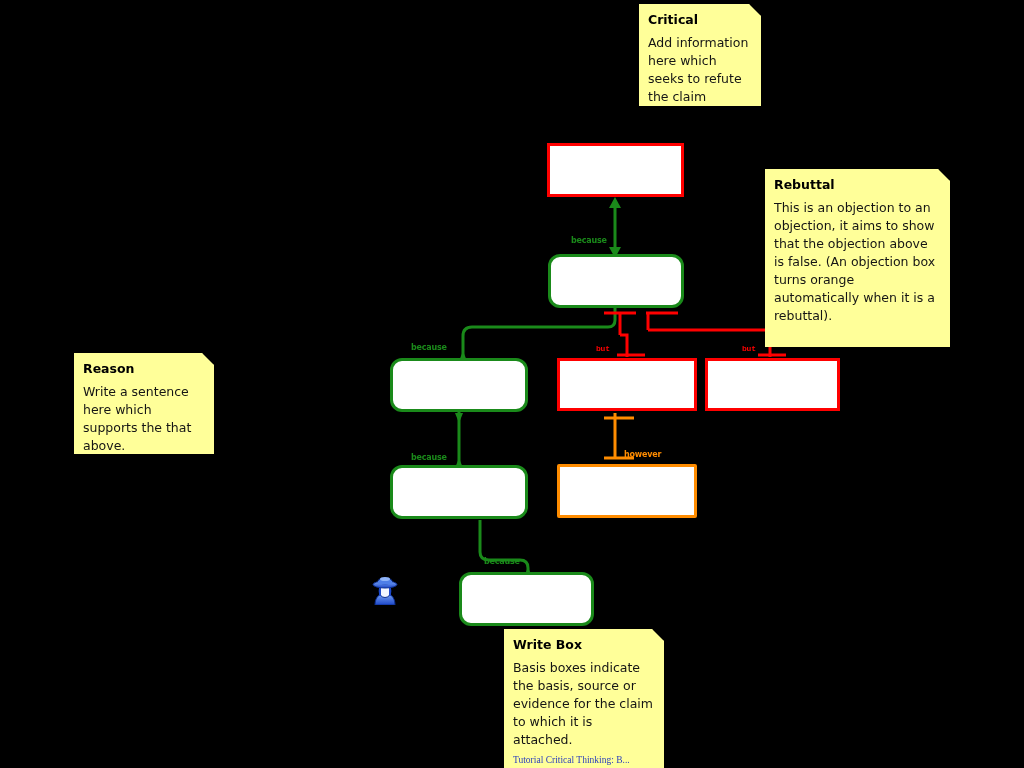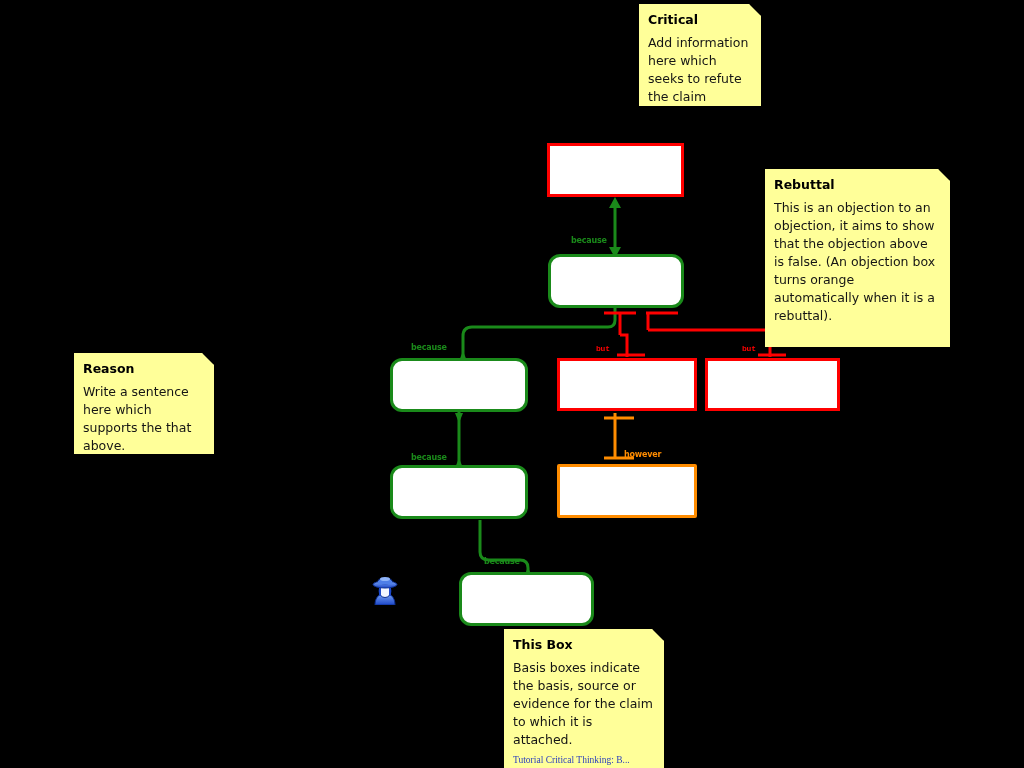--- a/index.html
+++ b/index.html
@@ -252,18 +252,18 @@
     <span class="note-title">Rebuttal</span>
     <span class="note-body">This is an objection to an objection, it aims to show that the objection above is false. (An objection box turns orange automatically when it is a rebuttal).</span>
   </div>
 
   <div class="note" style="left:74px; top:342px; width:140px; height:101px;margin-top:11px;">
     <span class="note-title">Reason</span>
     <span class="note-body">Write a sentence here which supports the that above.</span>
   </div>
 
   <div class="note" style="left:504px; top:629px; width:160px; height:139px;">
-    <span class="note-title">This Box</span>
+    <span class="note-title">Write Box</span>
     <span class="note-body">Basis boxes indicate the basis, source or evidence for the claim to which it is attached.</span>
     <span class="note-link">Tutorial Critical Thinking: B...</span>
   </div>
 
 </div>
 
 </body></html>

